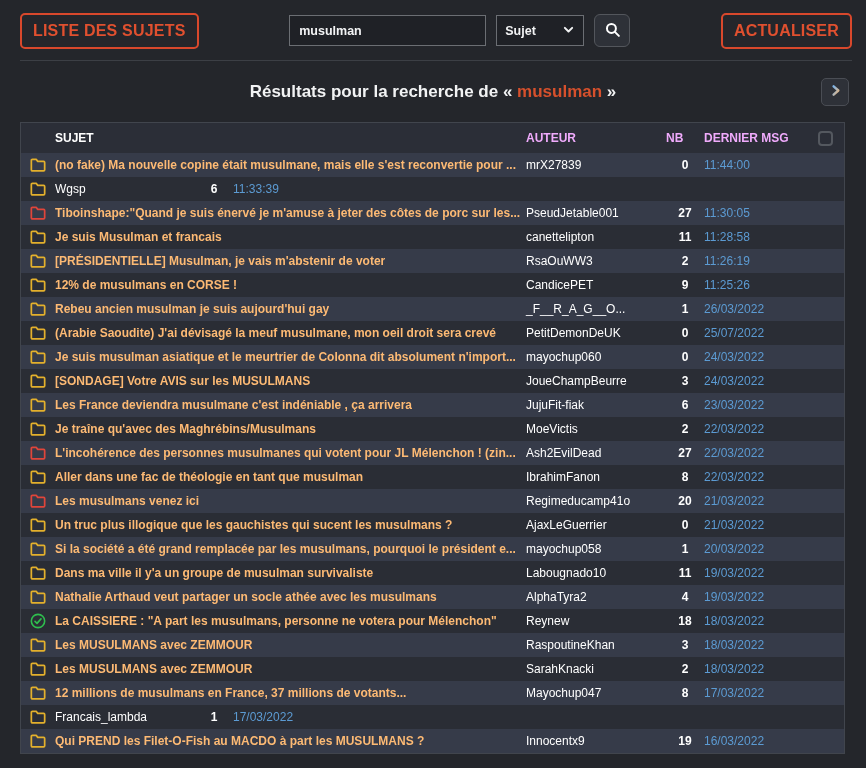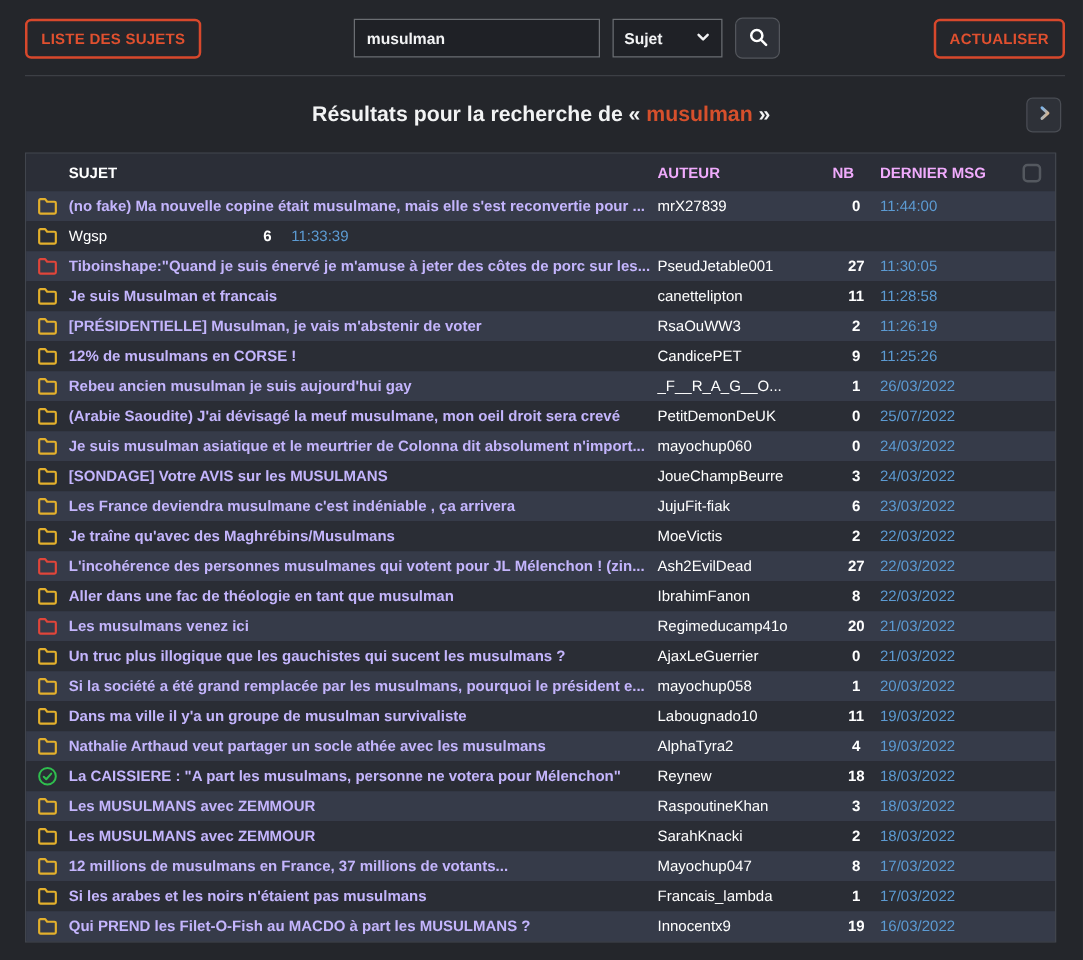--- a/index.html
+++ b/index.html
@@ -14,21 +14,21 @@
     display:flex; align-items:center;
     padding:15px 14px 14px 20px;
     height:60px;
   }
   .spacer { flex:1; }
   .outline-btn {
     background:transparent;
     border:2px solid #d8482c;
     color:#e0502f;
     font-family:"Liberation Sans", sans-serif;
-    font-weight:700; font-size:12px;
+    font-weight:700; font-size:16px;
     padding:7px 11px;
     border-radius:5px;
     letter-spacing:.2px;
     cursor:pointer;
     white-space:nowrap;
   }
   .search-group { display:flex; align-items:center; }
   .search-input {
     width:197px; height:31px;
     background:#1f2126;
@@ -89,21 +89,21 @@
     background:#2b2e37;
     color:#ffffff; font-weight:700; font-size:12px;
   }
   .row { height:24px; font-size:12px; }
   .row.odd  { background:#363b49; }
   .row.even { background:#2a2d35; }
   .c-icon { width:34px; display:flex; justify-content:center; align-items:center; flex:none; }
   .c-icon svg { display:block; }
   .c-subject {
     flex:1; min-width:0;
-    color:#c4b5fd; font-weight:700;
+    color:#fdba74; font-weight:700;
     white-space:nowrap; overflow:hidden; text-overflow:ellipsis;
     text-decoration:none; cursor:pointer;
   }
   .thead .c-subject { color:#ffffff; cursor:default; }
   .c-author { width:140px; flex:none; color:#ffffff; }
   .c-nb { width:38px; flex:none; text-align:center; color:#ffffff; font-weight:700; }
   .c-last { width:102px; flex:none; color:#5c9bd3; cursor:pointer; }
   .thead .c-author, .thead .c-nb, .thead .c-last { color:#f0abfc; font-weight:700; cursor:default; }
   .thead .c-nb { text-align:left; width:38px; }
   .c-check { width:38px; flex:none; display:flex; justify-content:center; }
@@ -449,21 +449,20 @@
         <div class="c-nb">8</div>
         <div class="c-last">17/03/2022</div>
         <div class="c-check"></div>
       </div>
       <div class="row even">
         <div class="c-icon">
           <svg width="16" height="14" viewBox="0 0 24 21" fill="none" stroke="#e3b02c" stroke-width="2.6" stroke-linejoin="round">
             <path d="M2 17.8V3.6C2 2.7 2.7 2 3.6 2h5.6l2.4 3.1h8.8c.9 0 1.6.7 1.6 1.6v11.1c0 .9-.7 1.6-1.6 1.6H3.6c-.9 0-1.6-.7-1.6-1.6z"></path>
           </svg>
         </div>
-        <a class="c-subject">Si les arabes et les noirs n'étaient pas musulmans</a>
         <div class="c-author">Francais_lambda</div>
         <div class="c-nb">1</div>
         <div class="c-last">17/03/2022</div>
         <div class="c-check"></div>
       </div>
       <div class="row odd">
         <div class="c-icon">
           <svg width="16" height="14" viewBox="0 0 24 21" fill="none" stroke="#e3b02c" stroke-width="2.6" stroke-linejoin="round">
             <path d="M2 17.8V3.6C2 2.7 2.7 2 3.6 2h5.6l2.4 3.1h8.8c.9 0 1.6.7 1.6 1.6v11.1c0 .9-.7 1.6-1.6 1.6H3.6c-.9 0-1.6-.7-1.6-1.6z"></path>
           </svg>

